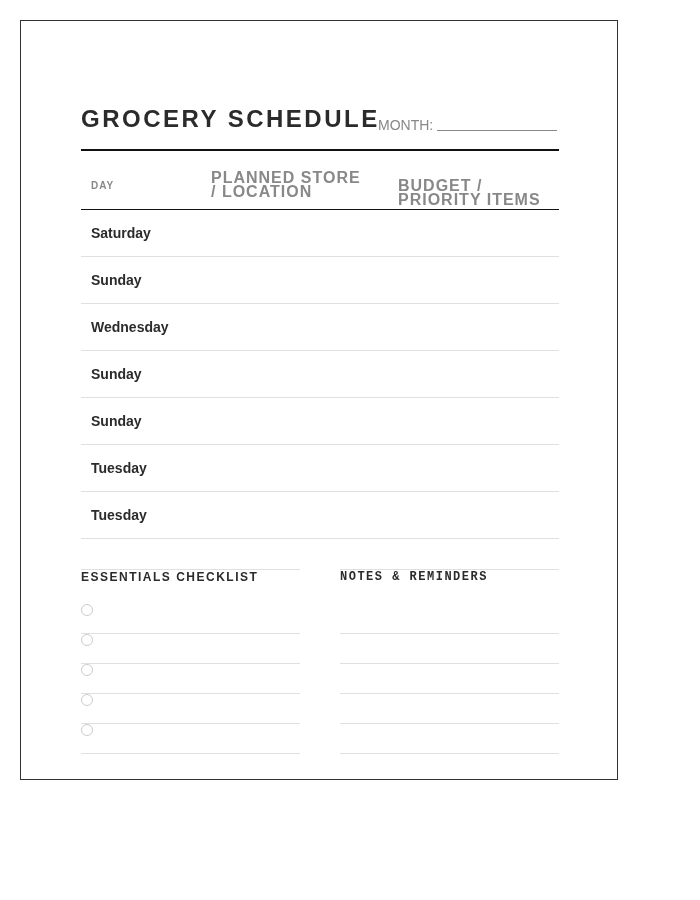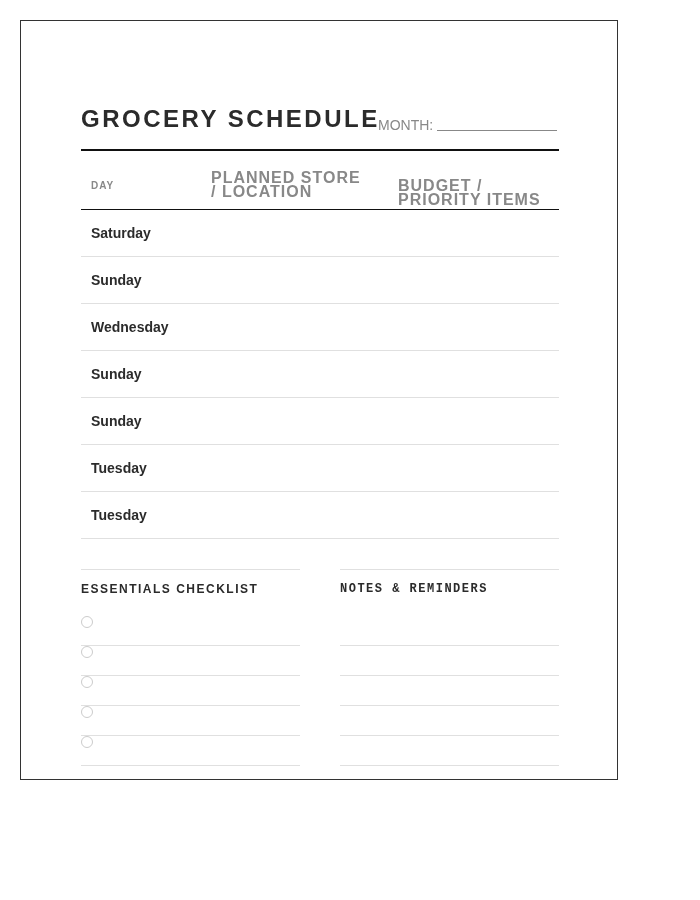--- a/index.html
+++ b/index.html
@@ -21,21 +21,21 @@
     .th-day { left: 10px; top: 8px; font-size: 10px; }
     .th-store { left: 130px; top: 0; width: 150px; }
     .th-budget { left: 317px; top: 8px; width: 150px; }
     .row { position: relative; height: 46px; border-bottom: 1px solid #e0e0e0; }
     .day { position: absolute; left: 10px; top: 15px; font-size: 14px; font-weight: bold; color: #2b2b2b; }
 
     .section { position: absolute; top: 548px; width: 219px; }
     .sec-left { left: 0; }
     .sec-right { left: 259px; font-family: Liberation Mono, monospace; }
     .sec-top { height: 0; border-top: 1px solid #e0e0e0; }
-    .sec-title { font-size: 12px; font-weight: bold; letter-spacing: 1.5px; color: #2b2b2b; margin-top: 12px; height: 18px; }
+    .sec-title { font-size: 12px; font-weight: bold; letter-spacing: 1.5px; color: #2b2b2b; margin-top: 0; height: 18px; }
     .line-item { position: relative; height: 30px; border-bottom: 1px solid #e0e0e0; box-sizing: border-box; }
     .line-item.first { height: 46px; }
     .check { position: absolute; left: 0; bottom: 17px; width: 10px; height: 10px; border: 1px solid #ccc; border-radius: 50%; }
   </style>
 </head>
 <body>
 
 <div class="page">
   <div class="inner">
     <div class="header">

